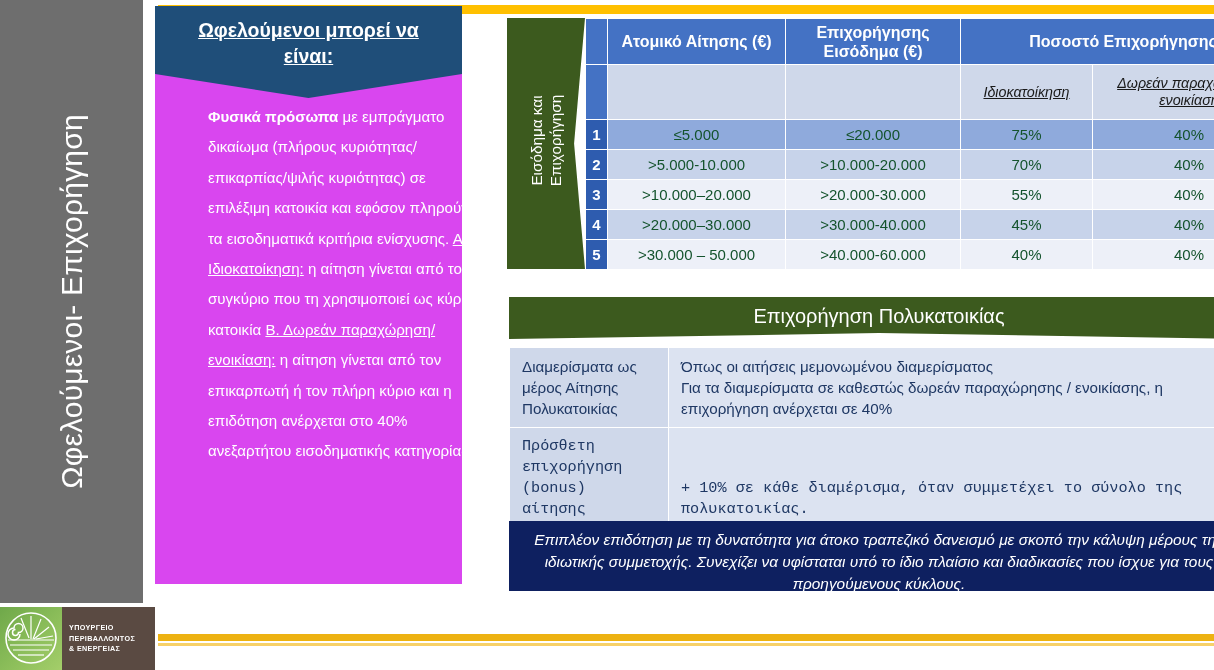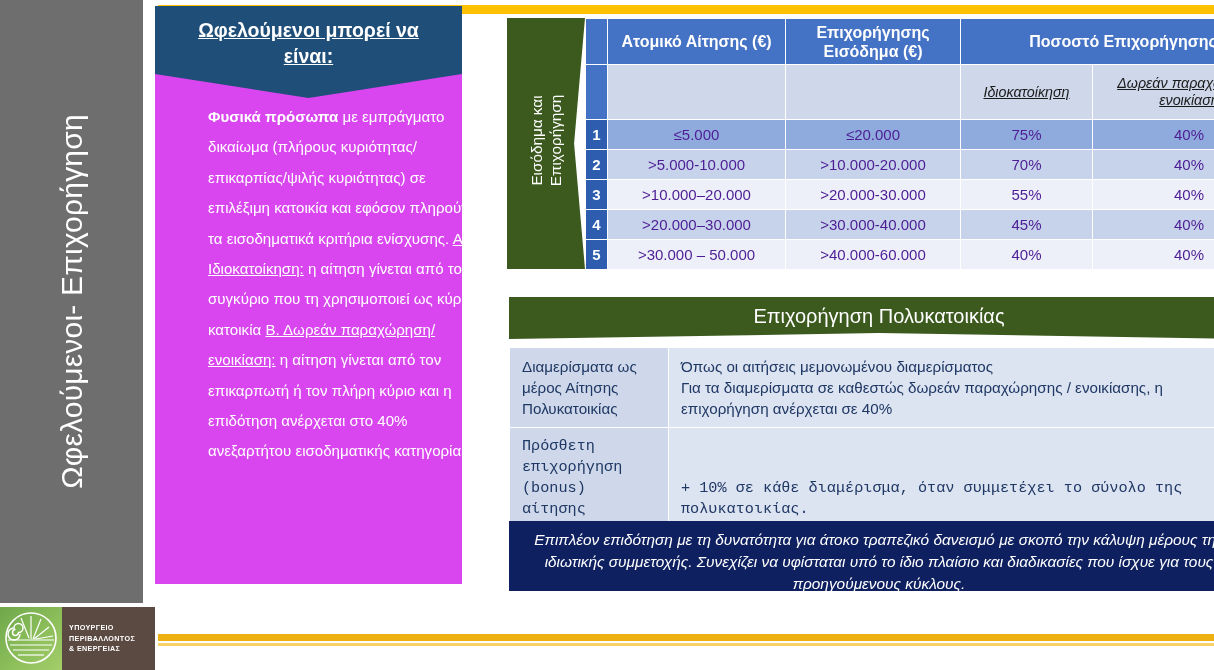--- a/index.html
+++ b/index.html
@@ -183,21 +183,21 @@
     top: 18px;
     width: 700px;
     border-collapse: collapse;
     table-layout: fixed;
     font-size: 15px;
   }
   .income-table th, .income-table td {
     border: 1px solid #ffffff;
     text-align: center;
     vertical-align: middle;
-    color: #4c1d95;
+    color: #14532d;
   }
   .income-table thead tr.r1 th {
     background: #4472C4;
     color: #ffffff;
     font-weight: bold;
     height: 46px;
     font-size: 16px;
     line-height: 19px;
   }
   .income-table thead tr.r2 th {

